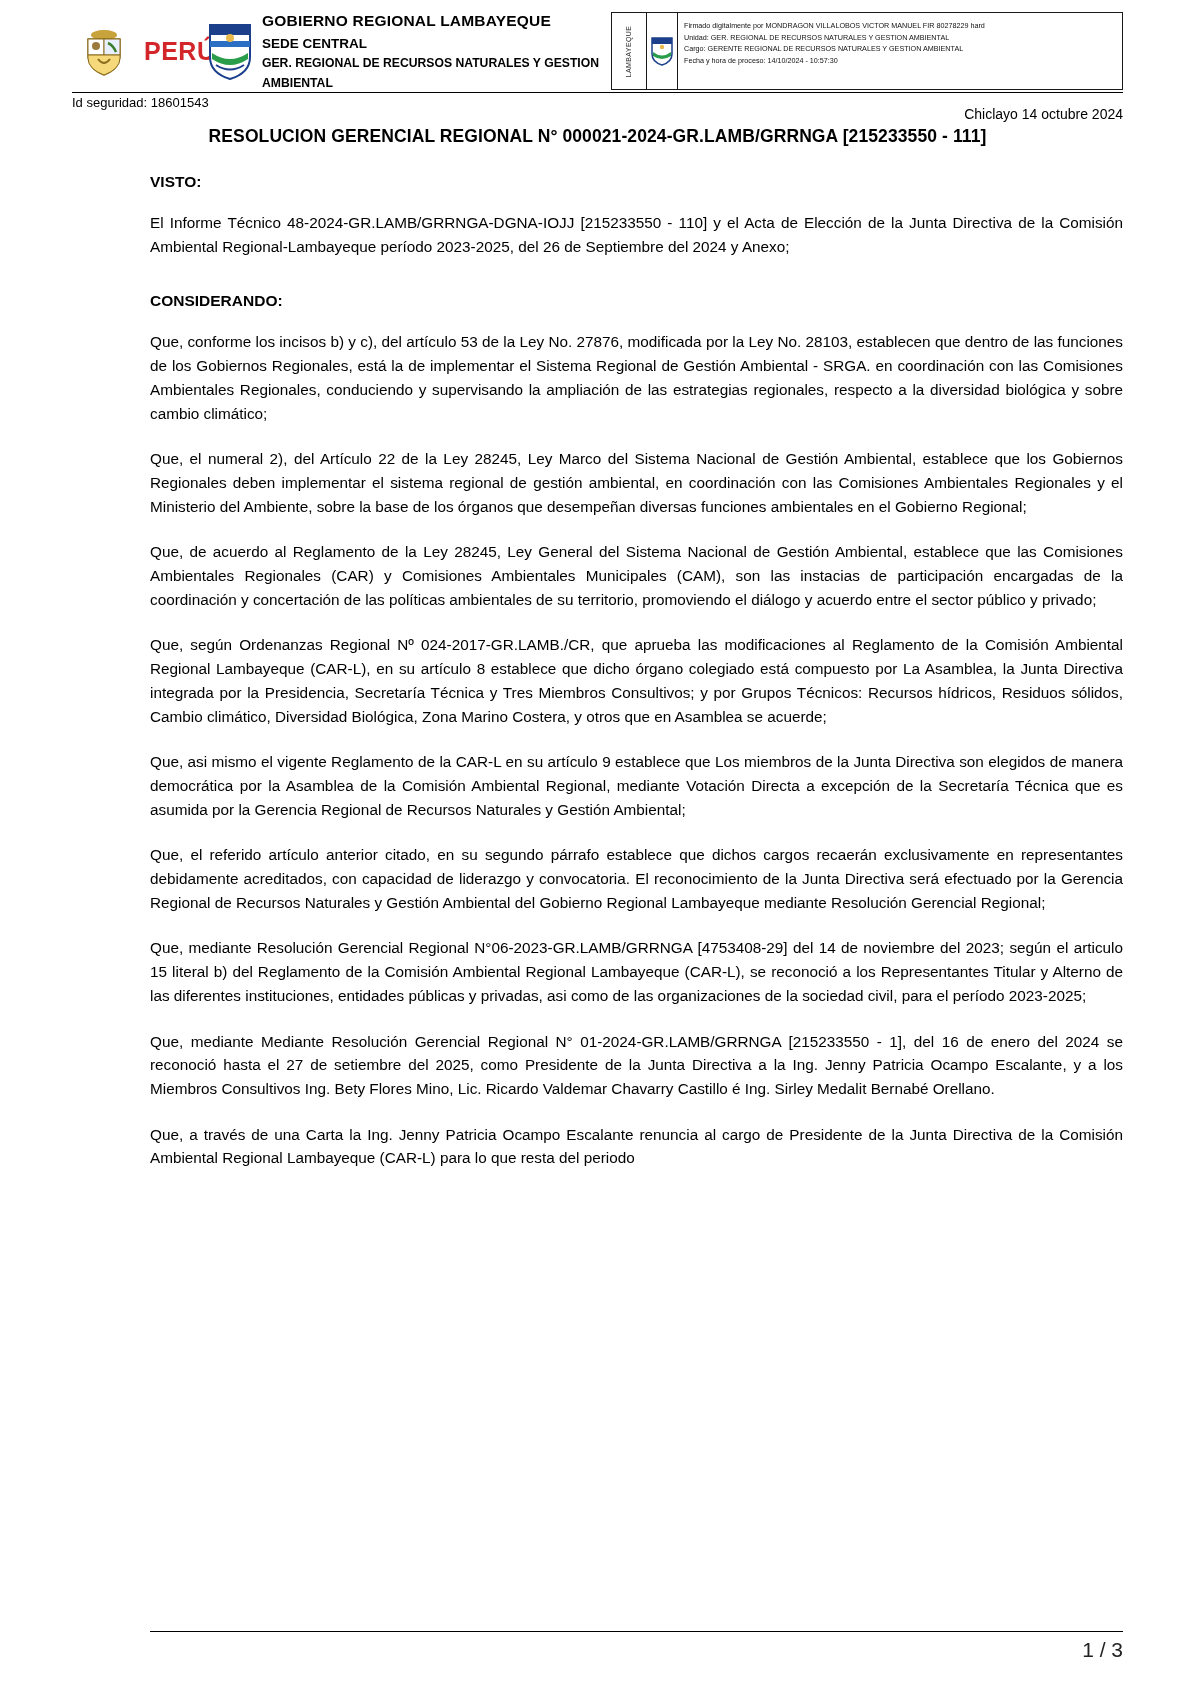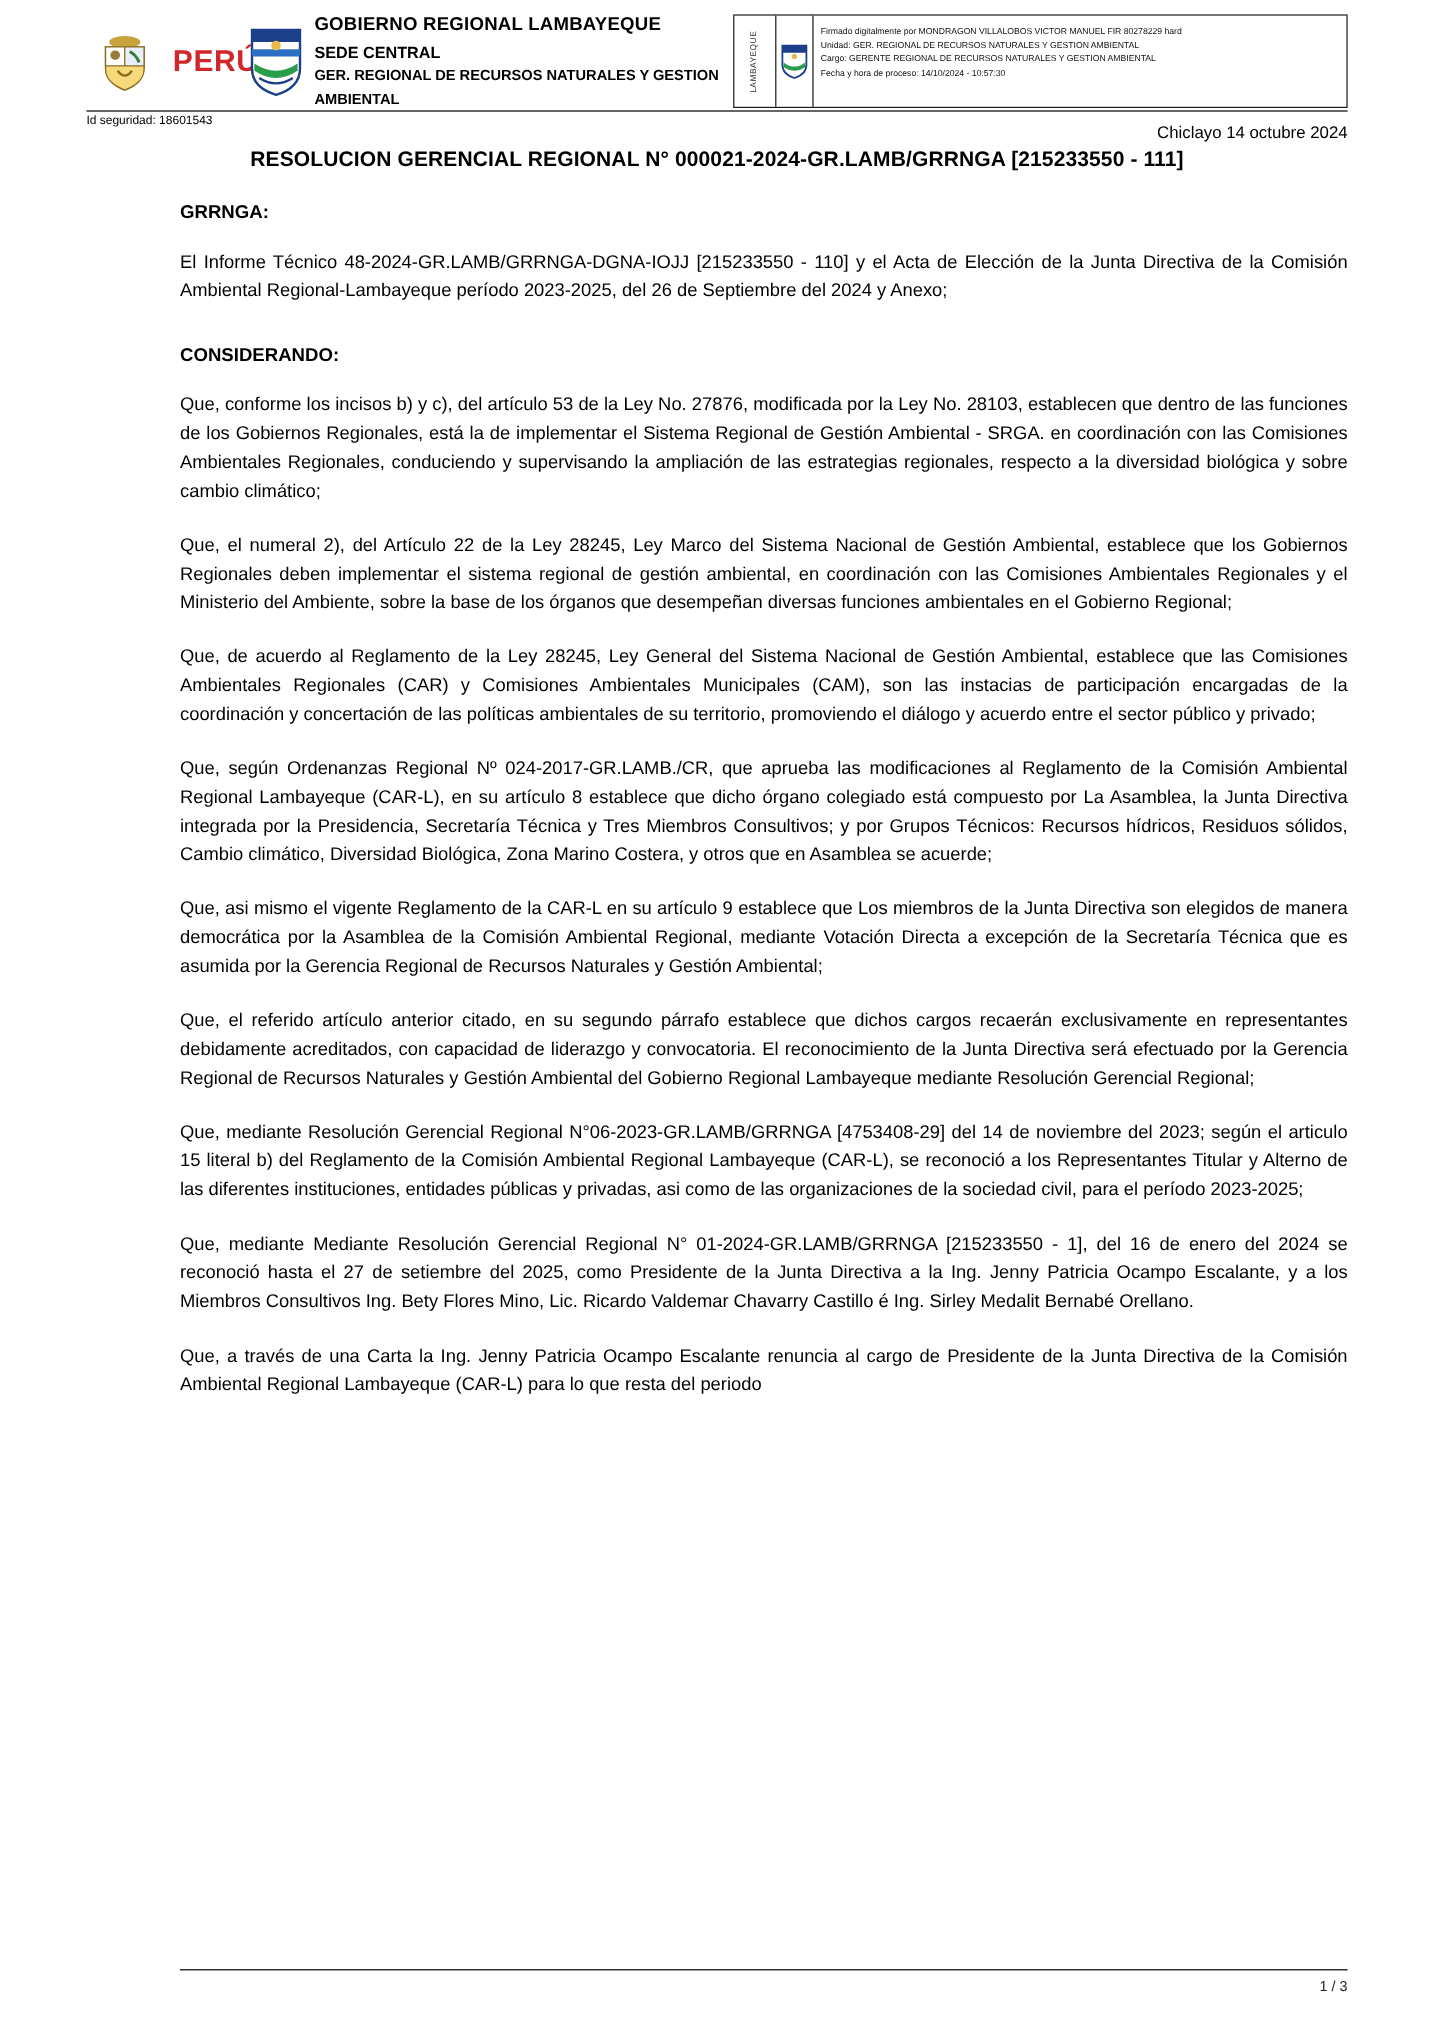--- a/index.html
+++ b/index.html
@@ -114,21 +114,21 @@
     flex: 1;
     padding: 7px 4px 0 6px;
     font-size: 7.2px;
     line-height: 1.62;
     color: #111;
     overflow: hidden;
   }
 
   .id-seg {
     margin: 2px 68px 0 72px;
-    font-size: 10px;
+    font-size: 13px;
     border-top: 1px solid #000;
     padding-top: 2px;
   }
 
   .subtitle {
     margin: 4px 68px 0 72px;
     text-align: center;
     font-size: 15.5px;
     line-height: 1.35;
   }
@@ -167,21 +167,21 @@
 
   
   .footer {
     position: absolute;
     left: 150px;
     right: 68px;
     bottom: 34px;
     border-top: 1px solid #000;
     padding-top: 6px;
     text-align: right;
-    font-size: 12px;
+    font-size: 21px;
     color: #222;
   }
 </style>
 </head>
 <body>
 
 <div class="page">
 
   <div class="header">
 
@@ -239,21 +239,21 @@
     </div>
   </div>
 
   <div class="id-seg">Id seguridad: 18601543</div>
 
   <div class="city-date">Chiclayo 14 octubre 2024</div>
   <div class="res-title">RESOLUCION GERENCIAL REGIONAL N° 000021-2024-GR.LAMB/GRRNGA [215233550 - 111]</div>
 
   <div class="content">
 
-    <div class="section-head">GRRNGA:</div>
+    <div class="section-head">VISTO:</div>
     <p class="para">El Informe Técnico 48-2024-GR.LAMB/GRRNGA-DGNA-IOJJ [215233550 - 110] y el Acta de Elección de la Junta Directiva de la Comisión Ambiental Regional-Lambayeque período 2023-2025, del 26 de Septiembre del 2024 y Anexo;</p>
 
     <div class="section-head second">CONSIDERANDO:</div>
 
     <p class="para">Que, conforme los incisos b) y c), del artículo 53 de la Ley No. 27876, modificada por la Ley No. 28103, establecen que dentro de las funciones de los Gobiernos Regionales, está la de implementar el Sistema Regional de Gestión Ambiental - SRGA. en coordinación con las Comisiones Ambientales Regionales, conduciendo y supervisando la ampliación de las estrategias regionales, respecto a la diversidad biológica y sobre cambio climático;</p>
     <p class="para">Que, el numeral 2), del Artículo 22 de la Ley 28245, Ley Marco del Sistema Nacional de Gestión Ambiental, establece que los Gobiernos Regionales deben implementar el sistema regional de gestión ambiental, en coordinación con las Comisiones Ambientales Regionales y el Ministerio del Ambiente, sobre la base de los órganos que desempeñan diversas funciones ambientales en el Gobierno Regional;</p>
     <p class="para">Que, de acuerdo al Reglamento de la Ley 28245, Ley General del Sistema Nacional de Gestión Ambiental, establece que las Comisiones Ambientales Regionales (CAR) y Comisiones Ambientales Municipales (CAM), son las instacias de participación encargadas de la coordinación y concertación de las políticas ambientales de su territorio, promoviendo el diálogo y acuerdo entre el sector público y privado;</p>
     <p class="para">Que, según Ordenanzas Regional Nº 024-2017-GR.LAMB./CR, que aprueba las modificaciones al Reglamento de la Comisión Ambiental Regional Lambayeque (CAR-L), en su artículo 8 establece que dicho órgano colegiado está compuesto por La Asamblea, la Junta Directiva integrada por la Presidencia, Secretaría Técnica y Tres Miembros Consultivos; y por Grupos Técnicos: Recursos hídricos, Residuos sólidos, Cambio climático,  Diversidad Biológica, Zona Marino Costera, y otros que en Asamblea se acuerde;</p>
     <p class="para">Que, asi mismo el vigente Reglamento de la CAR-L en su artículo 9 establece que Los miembros de la Junta Directiva son elegidos de manera democrática por la Asamblea de la Comisión Ambiental Regional, mediante Votación Directa a excepción de la Secretaría Técnica que es asumida por la Gerencia Regional de Recursos Naturales y Gestión Ambiental;</p>
     <p class="para">Que, el referido artículo anterior citado, en su segundo párrafo establece que dichos cargos recaerán exclusivamente en representantes debidamente acreditados, con capacidad de liderazgo y convocatoria. El reconocimiento de la Junta Directiva será efectuado por la Gerencia Regional de Recursos Naturales y Gestión Ambiental del Gobierno Regional Lambayeque mediante Resolución Gerencial Regional;</p>

